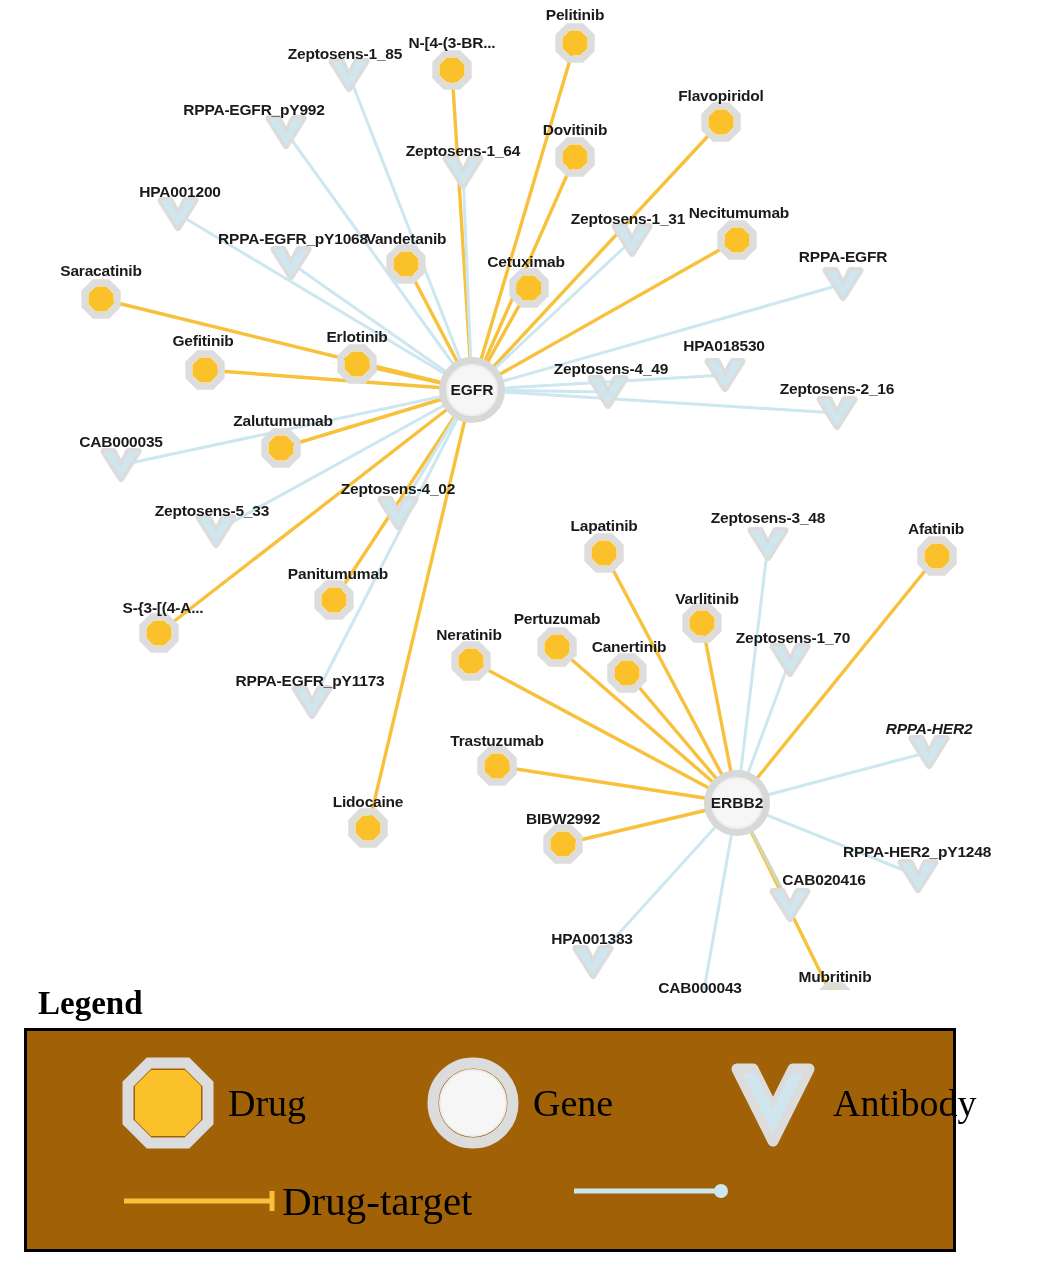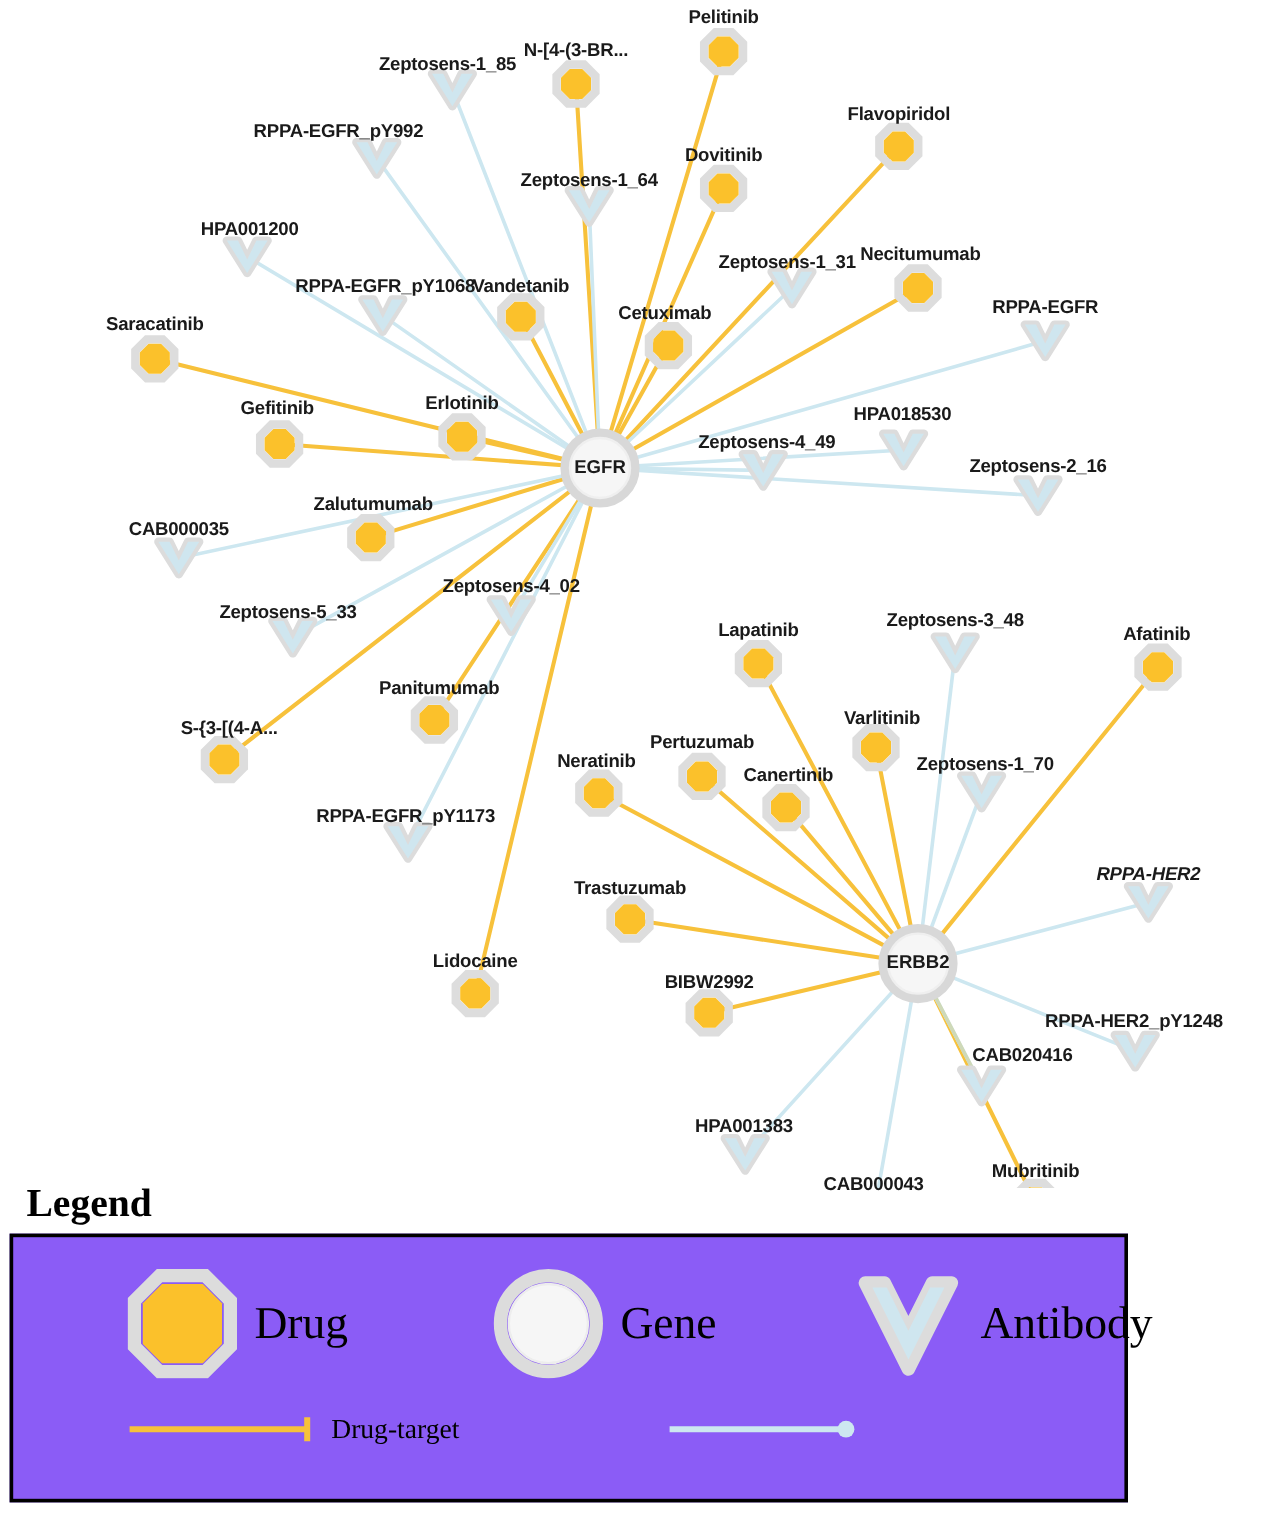--- a/index.html
+++ b/index.html
@@ -13,21 +13,20 @@
     font-family: "Liberation Sans", sans-serif;
     position: relative;
     overflow: hidden;
   }
   #network {
     position: absolute;
     left: 0;
     top: 0;
     width: 966px;
     height: 990px;
-    margin-left: 28px;
   }
   .node-label {
     position: absolute;
     font-family: "Liberation Sans", sans-serif;
     font-weight: bold;
     font-size: 15.5px;
     color: #1a1a1a;
     white-space: nowrap;
     transform: translate(-50%, -50%);
     letter-spacing: -0.2px;
@@ -40,52 +39,52 @@
     color: #1a1a1a;
     white-space: nowrap;
     transform: translate(-50%, -50%);
   }
   
   #legend-wrap {
     position: absolute;
     left: 0;
     top: 985px;
     width: 948px;
+    padding-left: 16px;
   }
   #legend-title {
     font-family: "Liberation Serif", serif;
     font-size: 33px;
     font-weight: bold;
     color: #000;
     margin-left: 22px;
     margin-bottom: 6px;
   }
   #legend-box {
     margin: 0 8px;
     border: 3px solid #000;
-    background: #8b5cf6;
+    background: #a16207;
     height: 218px;
     position: relative;
   }
   .legend-item {
     position: absolute;
     display: flex;
     align-items: center;
   }
   .legend-text {
     font-family: "Liberation Serif", serif;
     font-size: 38px;
     color: #000;
     margin-left: 14px;
   }
   .legend-text-small {
     font-family: "Liberation Serif", serif;
-    font-size: 23px;
+    font-size: 41px;
     color: #000;
-    margin-left: 10px;
   }
 </style>
 </head>
 <body>
 
 <div id="network">
   <svg id="graph-svg" width="1059" height="990" viewBox="0 0 1059 990" style="position:absolute;left:0;top:0;">
     <g id="edges-layer">
         <line x1="575" y1="43" x2="472" y2="390" stroke="#F7C13B" stroke-width="3.4" stroke-linecap="round"></line>
         <line x1="452" y1="70" x2="472" y2="390" stroke="#F7C13B" stroke-width="3.4" stroke-linecap="round"></line>

